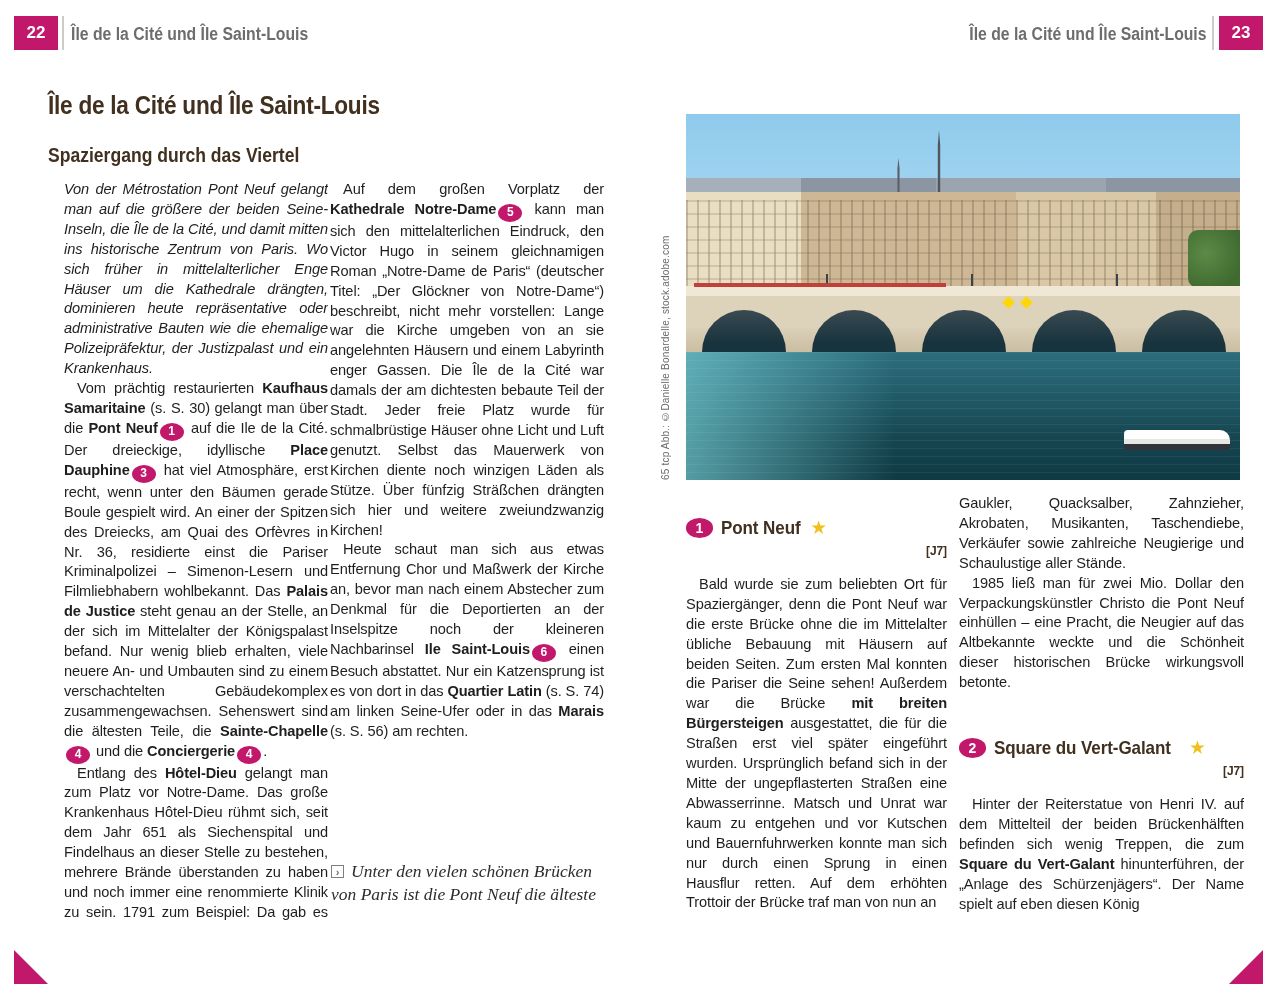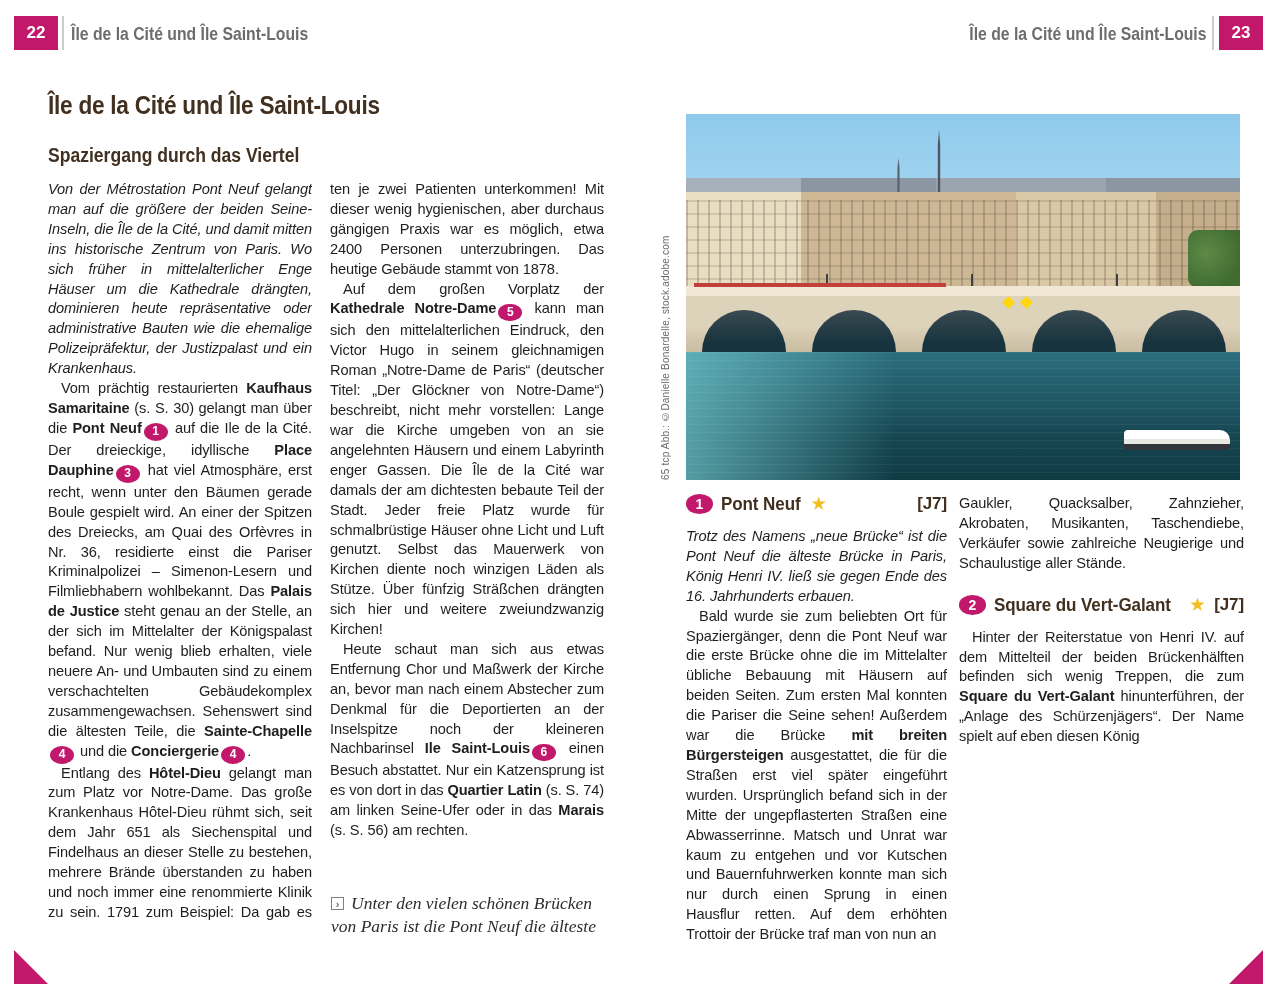--- a/index.html
+++ b/index.html
@@ -27,46 +27,46 @@
 
   
   .page-title{position:absolute;left:48px;top:90px;font-size:26px;font-weight:bold;color:var(--brown);
     letter-spacing:-.3px;transform:scaleX(.87);transform-origin:left center;white-space:nowrap;}
   .page-subtitle{position:absolute;left:48px;top:144px;font-size:19.5px;font-weight:bold;color:var(--brown);
     transform:scaleX(.9);transform-origin:left center;white-space:nowrap;}
 
   
   .col{position:absolute;text-align:justify;font-size:14.6px;line-height:19.9px;color:var(--body);
     letter-spacing:-.1px;overflow:hidden;hyphens:auto;}
-  #lcol1{left:48px;top:180px;width:264px;height:742px;}
+  #lcol1{left:64px;top:180px;width:264px;height:742px;}
   #lcol2{left:330px;top:180px;width:274px;height:660px;}
   #rcol1{left:686px;top:494px;width:261px;height:450px;}
   #rcol2{left:959px;top:494px;width:285px;height:450px;}
   .col p{margin:0;}
   p.lede{font-style:italic;}
   p.ind{text-indent:13px;}
   .b{font-weight:bold;}
   .badge{display:inline-block;min-width:24px;height:17.5px;border-radius:12px/9px;background:var(--magenta);
     color:#fff;font-weight:bold;font-size:12px;line-height:17.5px;text-align:center;margin:0 2px;
     vertical-align:-2.5px;text-indent:0;letter-spacing:0;}
 
   
-  .caption{position:absolute;left:331px;top:892px;width:278px;font-family:"Liberation Serif",serif;
+  .caption{position:absolute;left:331px;top:860px;width:278px;font-family:"Liberation Serif",serif;
     font-style:italic;font-size:17.5px;line-height:23px;color:#2d2d2b;}
   .capicon{display:inline-block;width:13px;height:13px;border:1px solid #7f7f7f;color:#6f6f6f;
     font-style:normal;font-size:11px;line-height:12px;text-align:center;margin-right:7px;
     vertical-align:1px;font-family:"Liberation Sans",sans-serif;font-weight:bold;}
 
   
   .shead{display:flex;align-items:center;font-weight:bold;font-size:18.5px;color:var(--brown);
     margin-bottom:13px;text-align:left;white-space:nowrap;}
   .shead .badge{min-width:27px;height:20px;border-radius:14px/10px;font-size:14px;line-height:20px;margin:0 8px 0 0;}
   .shead .sname{transform:scaleX(.92);transform-origin:left center;}
   .shead .star{color:var(--gold);margin-left:4px;font-size:16px;}
-  .shead .grid{margin-left:auto;font-size:17px;}
+  .shead .grid{margin-left:auto;font-size:12px;margin-top:48px;}
   .shead2{margin-top:21px;}
 
   
   #photo{position:absolute;left:686px;top:114px;width:554px;height:366px;overflow:hidden;background:#9fd3ee;}
   .sky{position:absolute;inset:0;background:linear-gradient(180deg,#8fcaec 0%,#b5dff5 45%,#d9eefb 70%);}
   .roofs{position:absolute;left:0;right:0;top:64px;height:26px;
     background:linear-gradient(90deg,#a6b0ba 0 115px,#8b96a2 115px 250px,#9aa5b0 250px 420px,#8b96a2 420px 100%);}
   .bld{position:absolute;left:0;right:0;top:78px;height:96px;
     background:linear-gradient(90deg,#e9ddc2 0 115px,#cdb794 115px 330px,#d9c7a5 330px 470px,#c4ae8b 470px 100%);}
   .win{position:absolute;left:0;right:0;top:86px;height:88px;opacity:.65;
@@ -115,21 +115,20 @@
 
 <h1 class="page-title" style="margin:0;">Île de la Cité und Île Saint-Louis</h1>
 <h2 class="page-subtitle" style="margin:0;">Spaziergang durch das Viertel</h2>
 
 <div class="col" id="lcol1">
     <p class="lede"><span>Von der Métrostation Pont Neuf gelangt man auf die größere der beiden Seine-Inseln, die Île de la Cité, und damit mitten ins historische Zentrum von Paris. Wo sich früher in mittelalterlicher Enge Häuser um die Kathedrale drängten, dominieren heute repräsentative oder administrative Bauten wie die ehemalige Polizeipräfektur, der Justizpalast und ein Krankenhaus.</span></p>
     <p class="ind"><span>Vom prächtig restaurierten </span><span class="b">Kaufhaus Samaritaine</span><span> (s. S. 30) gelangt man über die </span><span class="b">Pont Neuf</span><span class="badge">1</span><span> auf die Ile de la Cité. Der dreieckige, idyllische </span><span class="b">Place Dauphine</span><span class="badge">3</span><span> hat viel Atmosphäre, erst recht, wenn unter den Bäumen gerade Boule gespielt wird. An einer der Spitzen des Dreiecks, am Quai des Orfèvres in Nr. 36, residierte einst die Pariser Kriminalpolizei – Simenon-Lesern und Filmliebhabern wohlbekannt. Das </span><span class="b">Palais de Justice</span><span> steht genau an der Stelle, an der sich im Mittelalter der Königspalast befand. Nur wenig blieb erhalten, viele neuere An- und Umbauten sind zu einem verschachtelten Gebäudekomplex zusammengewachsen. Sehenswert sind die ältesten Teile, die </span><span class="b">Sainte-Chapelle</span><span class="badge">4</span><span> und die </span><span class="b">Conciergerie</span><span class="badge">4</span><span>.</span></p>
     <p class="ind"><span>Entlang des </span><span class="b">Hôtel-Dieu</span><span> gelangt man zum Platz vor Notre-Dame. Das große Krankenhaus Hôtel-Dieu rühmt sich, seit dem Jahr 651 als Siechenspital und Findelhaus an dieser Stelle zu bestehen, mehrere Brände überstanden zu haben und noch immer eine renommierte Klinik zu sein. 1791 zum Beispiel: Da gab es 25 Krankensäle, insgesamt 1624 Betten, aber in rund der Hälfte der Betten muss-</span></p>
   </div>
 <div class="col" id="lcol2">
-    <p><span>ten je zwei Patienten unterkommen! Mit dieser wenig hygienischen, aber durchaus gängigen Praxis war es möglich, etwa 2400 Personen unterzubringen. Das heutige Gebäude stammt von 1878.</span></p>
     <p class="ind"><span>Auf dem großen Vorplatz der </span><span class="b">Kathedrale Notre-Dame</span><span class="badge">5</span><span> kann man sich den mittelalterlichen Eindruck, den Victor Hugo in seinem gleichnamigen Roman „Notre-Dame de Paris“ (deutscher Titel: „Der Glöckner von Notre-Dame“) beschreibt, nicht mehr vorstellen: Lange war die Kirche umgeben von an sie angelehnten Häusern und einem Labyrinth enger Gassen. Die Île de la Cité war damals der am dichtesten bebaute Teil der Stadt. Jeder freie Platz wurde für schmalbrüstige Häuser ohne Licht und Luft genutzt. Selbst das Mauerwerk von Kirchen diente noch winzigen Läden als Stütze. Über fünfzig Sträßchen drängten sich hier und weitere zweiundzwanzig Kirchen!</span></p>
     <p class="ind"><span>Heute schaut man sich aus etwas Entfernung Chor und Maßwerk der Kirche an, bevor man nach einem Abstecher zum Denkmal für die Deportierten an der Inselspitze noch der kleineren Nachbarinsel </span><span class="b">Ile Saint-Louis</span><span class="badge">6</span><span> einen Besuch abstattet. Nur ein Katzensprung ist es von dort in das </span><span class="b">Quartier Latin</span><span> (s. S. 74) am linken Seine-Ufer oder in das </span><span class="b">Marais</span><span> (s. S. 56) am rechten.</span></p>
   </div>
 
 <div class="caption">
   <span class="capicon">›</span><span>Unter den vielen schönen Brücken von Paris ist die Pont Neuf die älteste</span>
 </div>
 
 <div id="credit">65 tcp Abb.: ©Danielle Bonardelle, stock.adobe.com</div>
 <div id="photo" title="Pont Neuf über die Seine mit Pariser Häuserzeile">
@@ -159,28 +158,28 @@
 </div>
 
 <div class="col" id="rcol1">
   <div class="shead">
     <span class="badge">1</span>
     <span class="sname">Pont Neuf</span>
     <span class="star">★</span>
     <span class="grid">[J7]</span>
   </div>
   <div>
-      <p class="lede"><span>Trotz des Namens „neue Brücke“ ist die Pont Neuf die älteste Brücke in Paris, König Henri IV. ließ sie gegen Ende des 16. Jahrhunderts erbauen.</span></p>
       <p class="ind"><span>Bald wurde sie zum beliebten Ort für Spaziergänger, denn die Pont Neuf war die erste Brücke ohne die im Mittelalter übliche Bebauung mit Häusern auf beiden Seiten. Zum ersten Mal konnten die Pariser die Seine sehen! Außerdem war die Brücke </span><span class="b">mit breiten Bürgersteigen</span><span> ausgestattet, die für die Straßen erst viel später eingeführt wurden. Ursprünglich befand sich in der Mitte der ungepflasterten Straßen eine Abwasserrinne. Matsch und Unrat war kaum zu entgehen und vor Kutschen und Bauernfuhrwerken konnte man sich nur durch einen Sprung in einen Hausflur retten. Auf dem erhöhten Trottoir der Brücke traf man von nun an</span></p>
     </div>
 </div>
 
 <div class="col" id="rcol2">
   <div>
       <p><span>Gaukler, Quacksalber, Zahnzieher, Akrobaten, Musikanten, Taschendiebe, Verkäufer sowie zahlreiche Neugierige und Schaulustige aller Stände.</span></p>
+      <p class="ind"><span>1985 ließ man für zwei Mio. Dollar den Verpackungskünstler Christo die Pont Neuf einhüllen – eine Pracht, die Neugier auf das Altbekannte weckte und die Schönheit dieser historischen Brücke wirkungsvoll betonte.</span></p>
     </div>
   <div class="shead shead2">
     <span class="badge">2</span>
     <span class="sname">Square du Vert-Galant</span>
     <span class="star">★</span>
     <span class="grid">[J7]</span>
   </div>
   <div>
       <p class="ind"><span>Hinter der Reiterstatue von Henri IV. auf dem Mittelteil der beiden Brückenhälften befinden sich wenig Treppen, die zum </span><span class="b">Square du Vert-Galant</span><span> hinunterführen, der „Anlage des Schürzenjägers“. Der Name spielt auf eben diesen König</span></p>
     </div>

